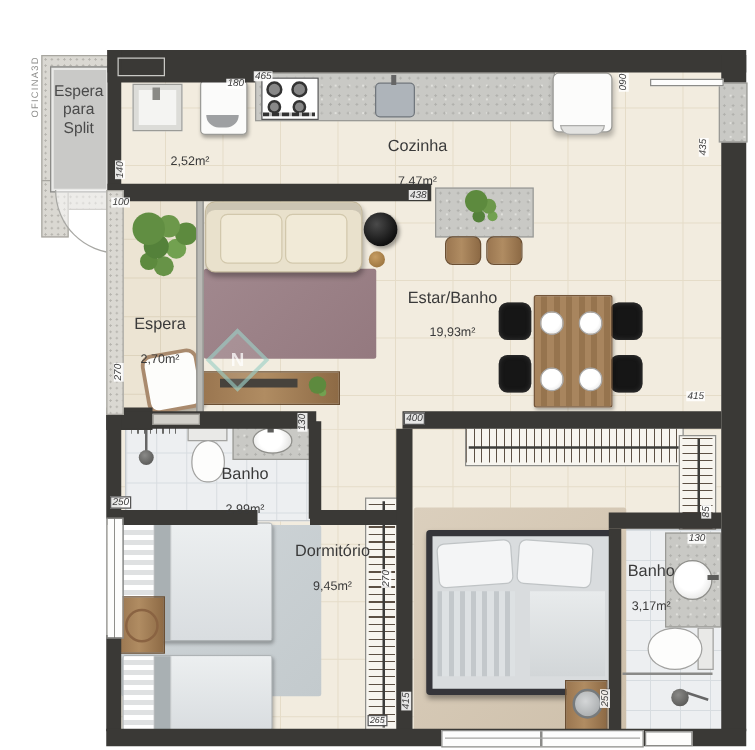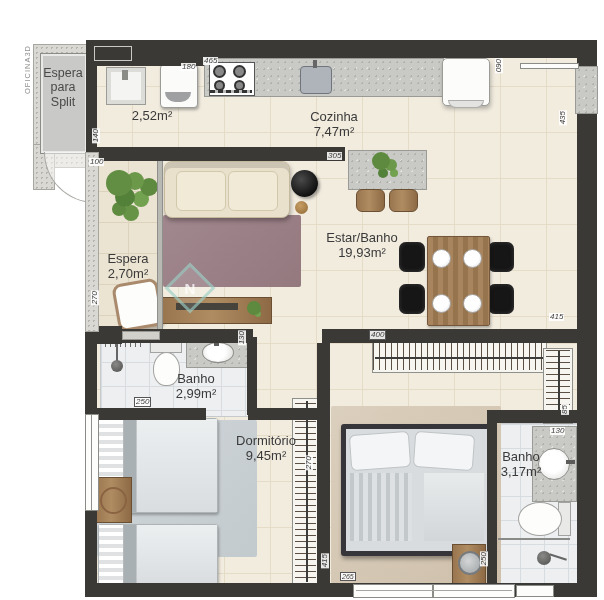--- a/index.html
+++ b/index.html
@@ -24,25 +24,25 @@
   .granite{background-color:#c9c9c5;
     background-image:radial-gradient(#b0b0ac 1px,transparent 1px),
                      radial-gradient(#e0e0dc 1px,transparent 1px);
     background-size:7px 7px,11px 11px;background-position:0 0,3px 4px;
     border:1px solid #9a9a96;}
   .masonry{background-color:#dad8d2;
     background-image:radial-gradient(#b5b3ad 1px,transparent 1px);
     background-size:5px 5px;border:1px solid #a8a6a0;}
   
   .rlabel{z-index:60;color:#3a3a3a;text-align:center;line-height:1.15;font-size:13px;}
-  .rlabel .area{font-size:13px;margin-top:0;}
+  .rlabel .area{font-size:10px;margin-top:15px;}
   .dim{z-index:62;font-style:italic;font-size:8px;line-height:1;color:#3c3c3c;
        background:rgba(255,255,255,.88);padding:0 1px;white-space:nowrap;}
   .dim.v{writing-mode:vertical-rl;transform:rotate(180deg);padding:1px 0;}
-  .dim.box{border:1px solid #555;margin-left:46px;}
+  .dim.box{border:1px solid #555;}
   
   .wood{background:linear-gradient(90deg,#9a7650,#b08c62 45%,#8d6a45);border:1px solid #6b4f33;}
   .blackseat{background:#161616;border-radius:7px;box-shadow:inset 0 0 4px #3c3c3c;}
   .plate{background:radial-gradient(circle at 40% 38%,#ffffff 55%,#d9d9d9);border:1px solid #a9a9a9;border-radius:50%;}
   .hatchV{background-color:#f7f5ef;border:1px solid #8f8f8b;}
   .hatchV .ticks{position:absolute;left:0;right:0;top:2px;bottom:2px;
     background:repeating-linear-gradient(90deg,#5c5044 0 1px,transparent 1px 6px);}
   .hatchH .ticks{position:absolute;left:2px;right:2px;top:0;bottom:0;
     background:repeating-linear-gradient(0deg,#5c5044 0 1px,transparent 1px 6px);}
   .hatchH{background-color:#f7f5ef;border:1px solid #8f8f8b;}
@@ -237,21 +237,21 @@
     <div>Banho</div>
     <div class="area">3,17m²</div>
   </div>
 
   <div class="abs dim" style="left:203px;top:57px;">465</div>
   <div class="abs dim" style="left:181px;top:63px;">180</div>
   <div class="abs dim v" style="left:495px;top:58px;">090</div>
   <div class="abs dim v" style="left:559px;top:110px;">435</div>
   <div class="abs dim v" style="left:92px;top:128px;">140</div>
   <div class="abs dim" style="left:89px;top:158px;">100</div>
-  <div class="abs dim" style="left:327px;top:152px;">305</div>
+  <div class="abs dim" style="left:327px;top:152px;">438</div>
   <div class="abs dim v" style="left:91px;top:290px;">270</div>
   <div class="abs dim" style="left:549px;top:313px;">415</div>
   <div class="abs dim box" style="left:323px;top:330px;">400</div>
   <div class="abs dim v" style="left:238px;top:330px;">130</div>
   <div class="abs dim box" style="left:88px;top:397px;">250</div>
   <div class="abs dim v" style="left:305px;top:455px;">270</div>
   <div class="abs dim v" style="left:561px;top:404px;">85</div>
   <div class="abs dim" style="left:550px;top:427px;">130</div>
   <div class="abs dim v" style="left:321px;top:553px;">415</div>
   <div class="abs dim v" style="left:480px;top:551px;">250</div>

